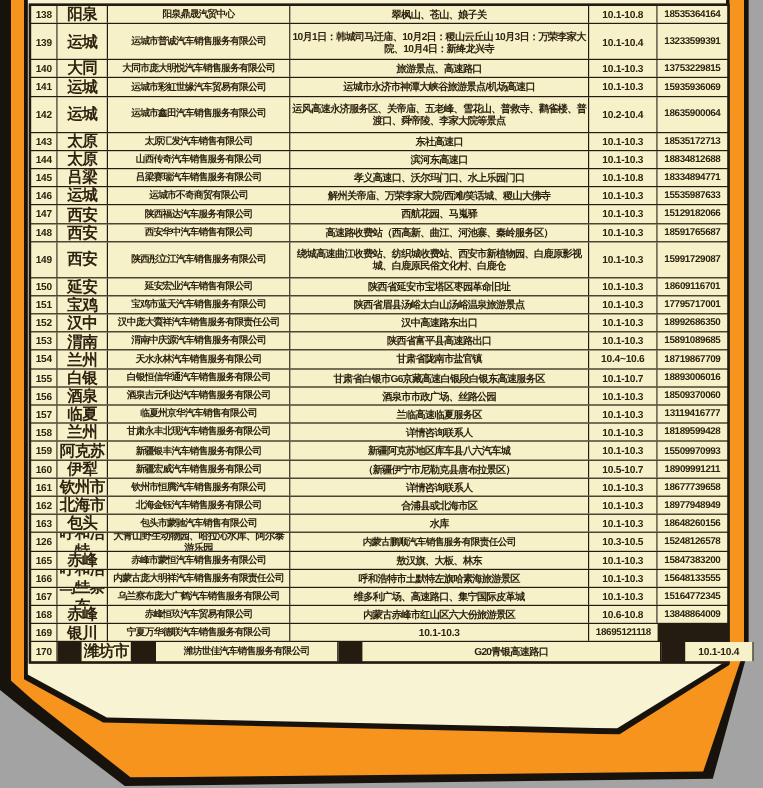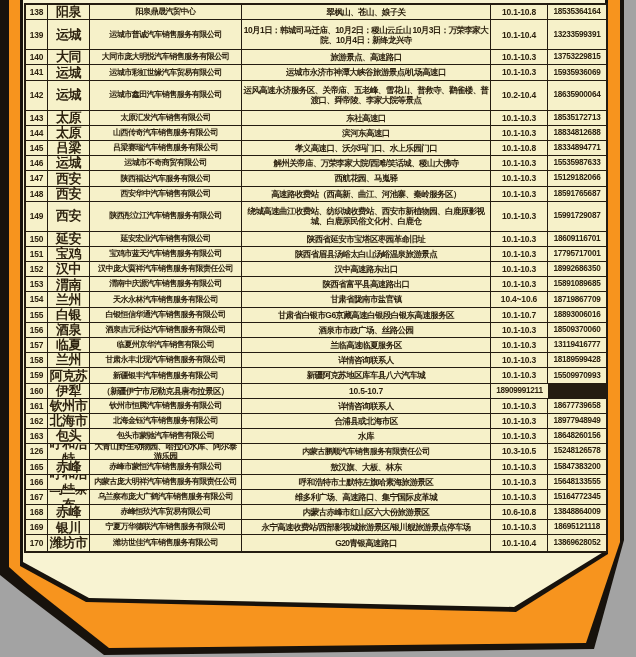--- a/index.html
+++ b/index.html
@@ -9,21 +9,21 @@
   .frame-black{background:#17120c;
     clip-path:polygon(0px 0px,624px 0px,624px 540px,594px 649px,104px 655px,20px 591px,0px 575px);}
   .frame-orange{background:#f7941e;
     clip-path:polygon(9px 0px,620px 0px,620px 542px,586px 643px,109px 648px,28px 584px,9px 567px);}
   .panel-outline{background:#17120c;
     clip-path:polygon(20px 0px,608px 0px,608px 554px,516px 612px,86px 602px,20px 566px);}
   .panel-cream{background:#f8f3d2;
     clip-path:polygon(23px 0px,605px 0px,605px 551px,514px 607px,89px 598px,23px 562px);}
   .sched-table{position:absolute;left:24px;top:3px;width:580px;border:2px solid #241c11;border-bottom-width:2.5px;background:#241c11;}
   .row{display:grid;grid-template-columns:22px 42px 152px 249px 57px 1fr;height:15.2px;box-sizing:border-box;border-bottom:1.6px solid #241c11;}
-  .row:last-child{border-bottom:none;}
+  .row:last-child{border-bottom:none;gap:20px;}
   .row.tall{height:30px;}
   .cell{background:#f6f1c9;color:#2e2310;display:flex;align-items:center;justify-content:center;
     text-align:center;box-sizing:border-box;border-right:1.6px solid #241c11;overflow:hidden;
     font-weight:700;line-height:1.2;padding:0 1px;}
   .cell:last-child{border-right:none;}
   .cell.num{font-size:8.4px;letter-spacing:-0.2px;}
   .cell.city{font-size:13px;letter-spacing:-0.5px;}
   .cell.company{font-size:8.1px;letter-spacing:-0.6px;}
   .cell.locations{font-size:8.5px;letter-spacing:-0.6px;}
   .cell.dates{font-size:8.5px;letter-spacing:-0.2px;}
@@ -210,20 +210,21 @@
         <div class="cell num">159</div>
         <div class="cell city">阿克苏</div>
         <div class="cell company">新疆银丰汽车销售服务有限公司</div>
         <div class="cell locations">新疆阿克苏地区库车县八六汽车城</div>
         <div class="cell dates">10.1-10.3</div>
         <div class="cell phone">15509970993</div>
       </div>
       <div class="row">
         <div class="cell num">160</div>
         <div class="cell city">伊犁</div>
+        <div class="cell company">新疆宏威汽车销售服务有限公司</div>
         <div class="cell locations">（新疆伊宁市尼勒克县唐布拉景区）</div>
         <div class="cell dates">10.5-10.7</div>
         <div class="cell phone">18909991211</div>
       </div>
       <div class="row">
         <div class="cell num">161</div>
         <div class="cell city">钦州市</div>
         <div class="cell company">钦州市恒腾汽车销售服务有限公司</div>
         <div class="cell locations">详情咨询联系人</div>
         <div class="cell dates">10.1-10.3</div>
@@ -282,21 +283,20 @@
         <div class="cell city">赤峰</div>
         <div class="cell company">赤峰恒玖汽车贸易有限公司</div>
         <div class="cell locations">内蒙古赤峰市红山区六大份旅游景区</div>
         <div class="cell dates">10.6-10.8</div>
         <div class="cell phone">13848864009</div>
       </div>
       <div class="row">
         <div class="cell num">169</div>
         <div class="cell city">银川</div>
         <div class="cell company">宁夏万华德联汽车销售服务有限公司</div>
-        <div class="cell locations">永宁高速收费站/西部影视城旅游景区/银川舰旅游景点停车场</div>
         <div class="cell dates">10.1-10.3</div>
         <div class="cell phone">18695121118</div>
       </div>
       <div class="row">
         <div class="cell num">170</div>
         <div class="cell city">潍坊市</div>
         <div class="cell company">潍坊世佳汽车销售服务有限公司</div>
         <div class="cell locations">G20青银高速路口</div>
         <div class="cell dates">10.1-10.4</div>
         <div class="cell phone">13869628052</div>

